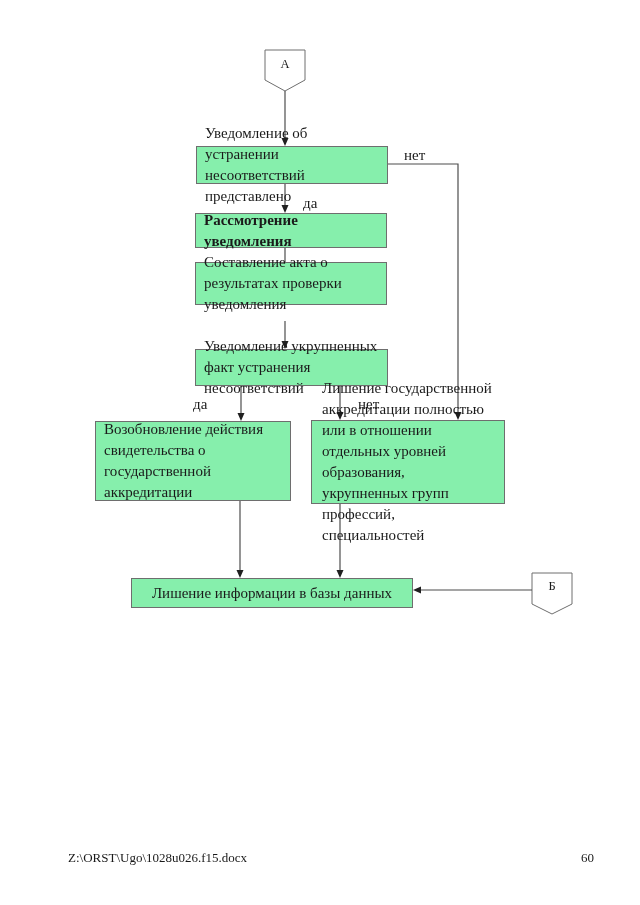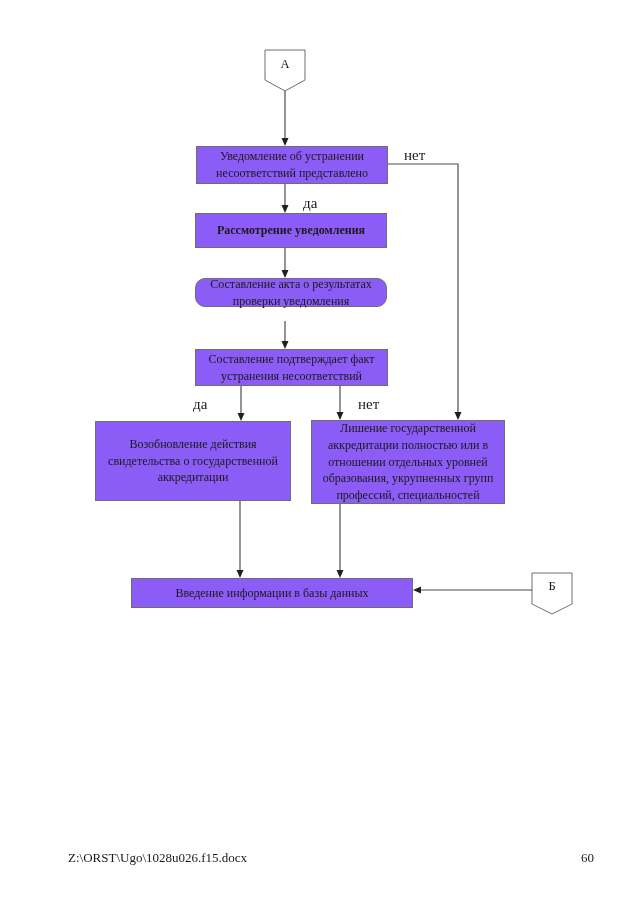--- a/index.html
+++ b/index.html
@@ -14,26 +14,25 @@
   }
   .layer {
     position: absolute;
     left: 0; top: 0;
     width: 640px; height: 905px;
   }
   .node {
     position: absolute;
     box-sizing: border-box;
     border: 1px solid #6e6e6e;
-    background: #8b5cf6;
+    background: #86efac;
     display: flex;
     align-items: center;
     justify-content: center;
-    text-align: center;
-    font-size: 12px;
+    font-size: 15px;
     line-height: 1.4;
     padding: 2px 8px;
   }
   .node.wide-pad { padding: 20px 10px; }
   .edge-label {
     position: absolute;
     font-size: 15px;
     line-height: 1;
     white-space: nowrap;
   }
@@ -88,29 +87,29 @@
     </g>
   </svg>
 
   <div class="connector-letter" style="left:265px; top:58px;">А</div>
   <div class="connector-letter" style="left:532px; top:580px;">Б</div>
 
   <div class="node" style="left:196px; top:146px; width:192px; height:38px;">Уведомление об устранении несоответствий представлено</div>
 
   <div class="node" style="left:195px; top:213px; width:192px; height:35px;font-weight:bold;">Рассмотрение уведомления</div>
 
-  <div class="node" style="left:195px; top:278px; width:192px; height:29px;border-radius:10px;">Составление акта о результатах проверки уведомления</div>
+  <div class="node" style="left:195px; top:262px; width:192px; height:43px;">Составление акта о результатах проверки уведомления</div>
 
-  <div class="node" style="left:195px; top:349px; width:193px; height:37px;">Составление подтверждает факт устранения несоответствий</div>
+  <div class="node" style="left:195px; top:349px; width:193px; height:37px;">Уведомление укрупненных факт устранения несоответствий</div>
 
   <div class="node" style="left:95px; top:421px; width:196px; height:80px;">Возобновление действия свидетельства о государственной аккредитации</div>
 
   <div class="node wide-pad" style="left:311px; top:420px; width:194px; height:84px;">Лишение государственной аккредитации полностью или в отношении отдельных уровней образования, укрупненных групп профессий, специальностей</div>
 
-  <div class="node" style="left:131px; top:578px; width:282px; height:30px;">Введение информации в базы данных</div>
+  <div class="node" style="left:131px; top:578px; width:282px; height:30px;">Лишение информации в базы данных</div>
 
   <div class="edge-label" style="left:303px; top:196px;">да</div>
   <div class="edge-label" style="left:404px; top:148px;">нет</div>
   <div class="edge-label" style="left:193px; top:397px;">да</div>
   <div class="edge-label" style="left:358px; top:397px;">нет</div>
 
   <div class="footer-text" style="left:68px; top:851px;">Z:\ORST\Ugo\1028u026.f15.docx</div>
   <div class="footer-text" style="left:581px; top:851px;">60</div>
 
 </div>

